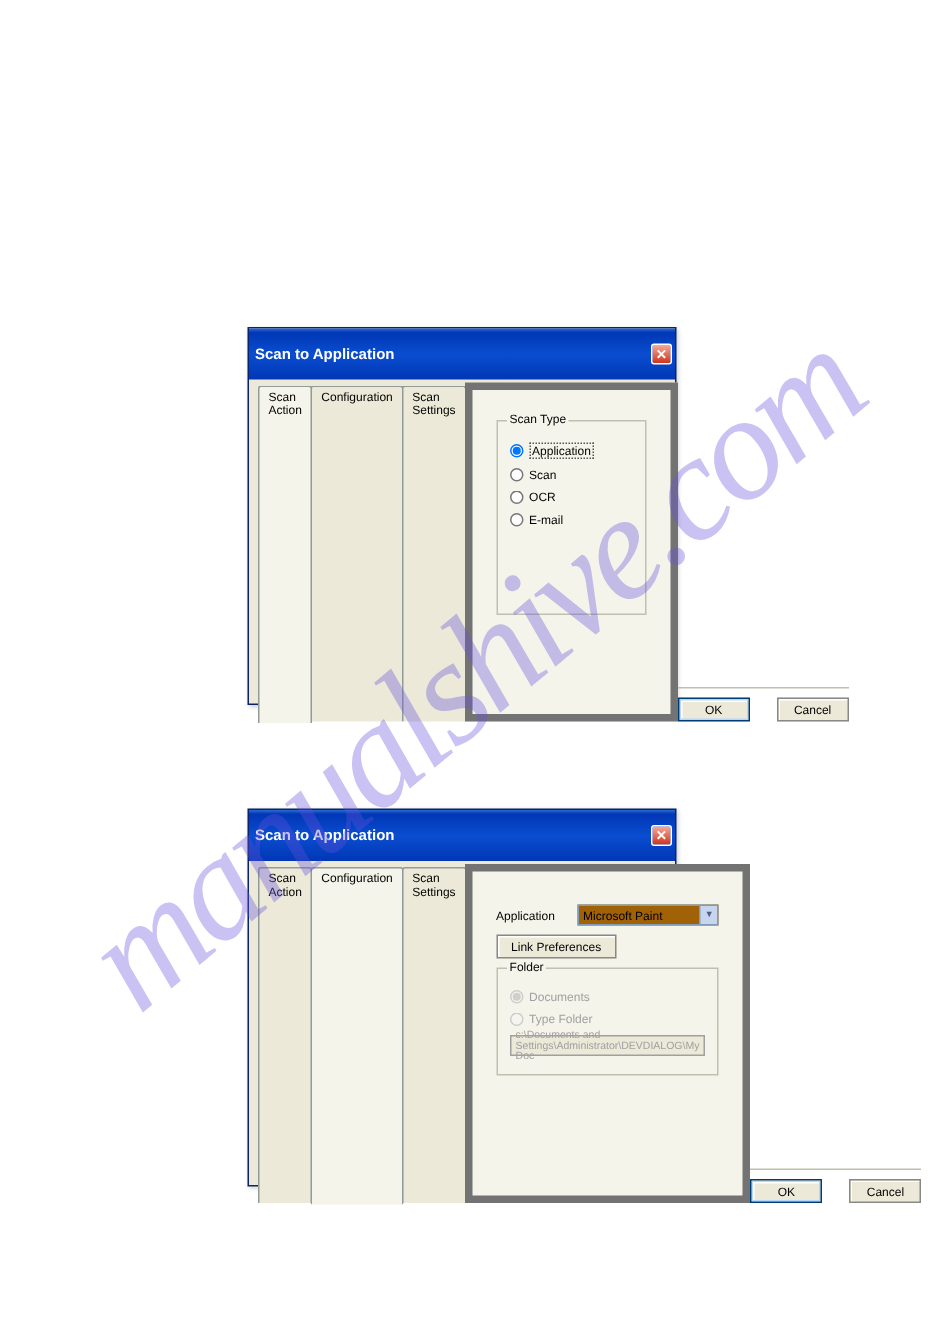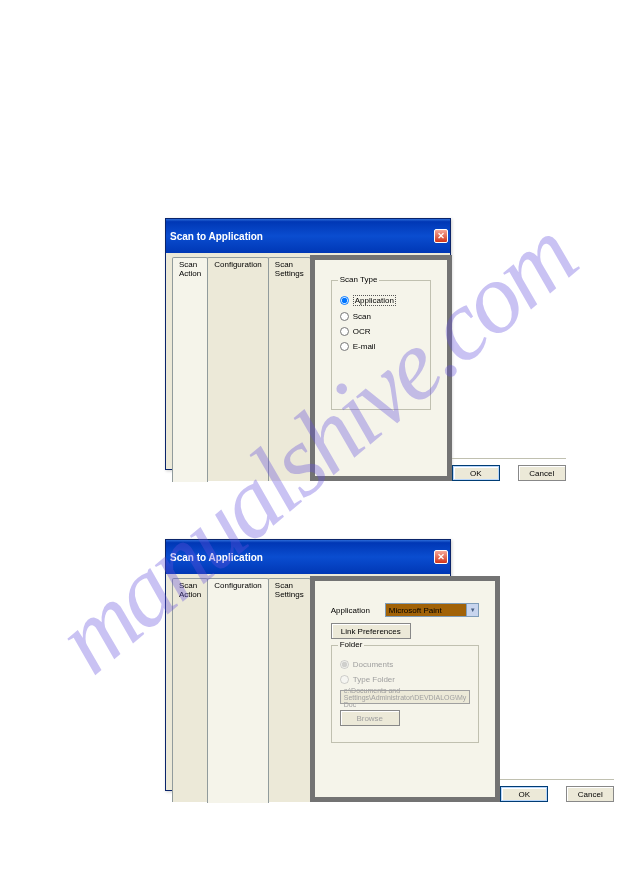--- a/index.html
+++ b/index.html
@@ -166,23 +166,20 @@
         <div class="legend">Folder</div>
         <div class="radio-row disabled-text">
           <input type="radio" checked="" disabled="" style="">
           <span>Documents</span>
         </div>
         <div class="radio-row disabled-text">
           <input type="radio" disabled="" style="">
           <span>Type Folder</span>
         </div>
         <div class="textbox">c:\Documents and Settings\Administrator\DEVDIALOG\My Doc</div>
-        <div class="centerbtn" style="margin-top:6px">
-          <div class="btn disabled-text" style="min-width:60px;color:#A0A0A0">Browse</div>
-        </div>
       </div>
     </div>
     <div class="btnrow">
       <div class="btn default">OK</div>
       <div class="btn">Cancel</div>
     </div>
   </div>
 </div>
 
 </body></html>

